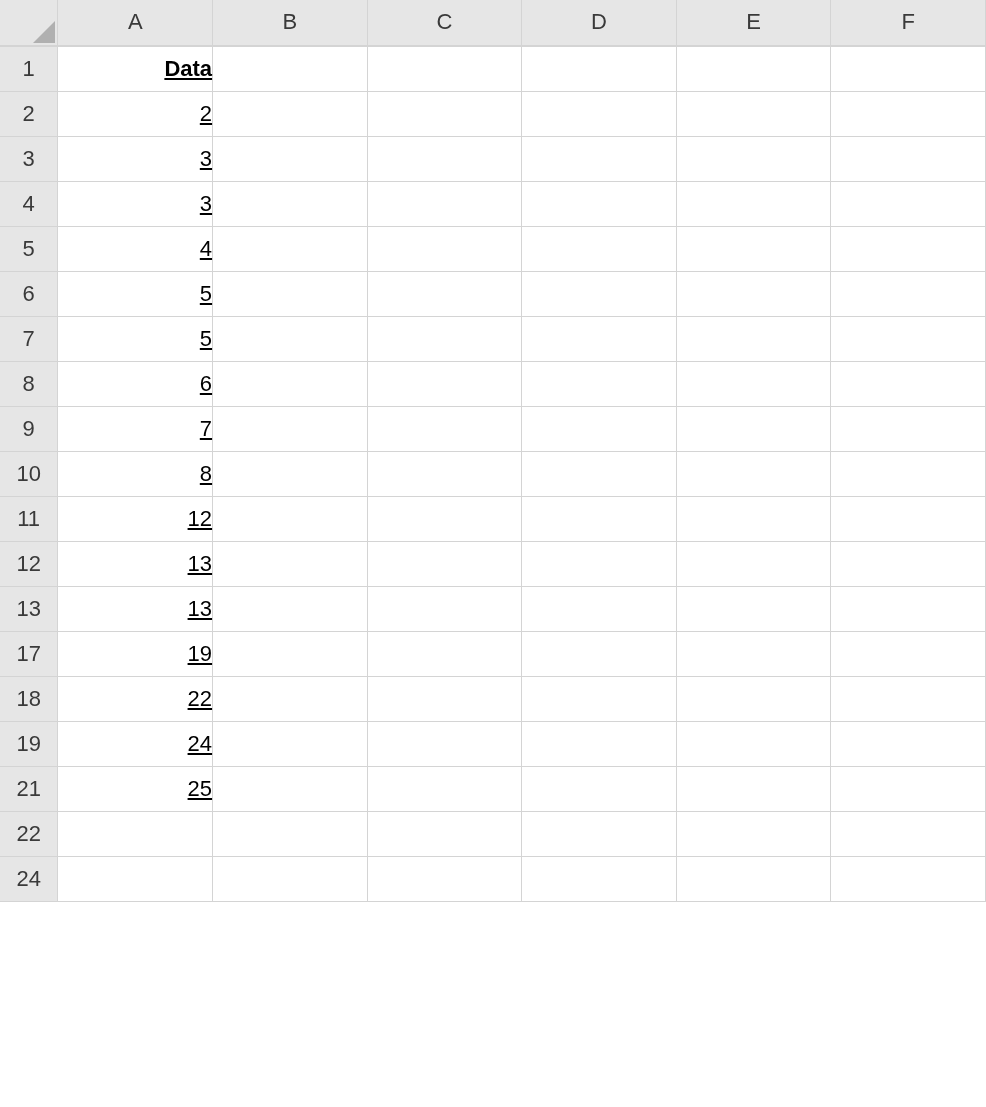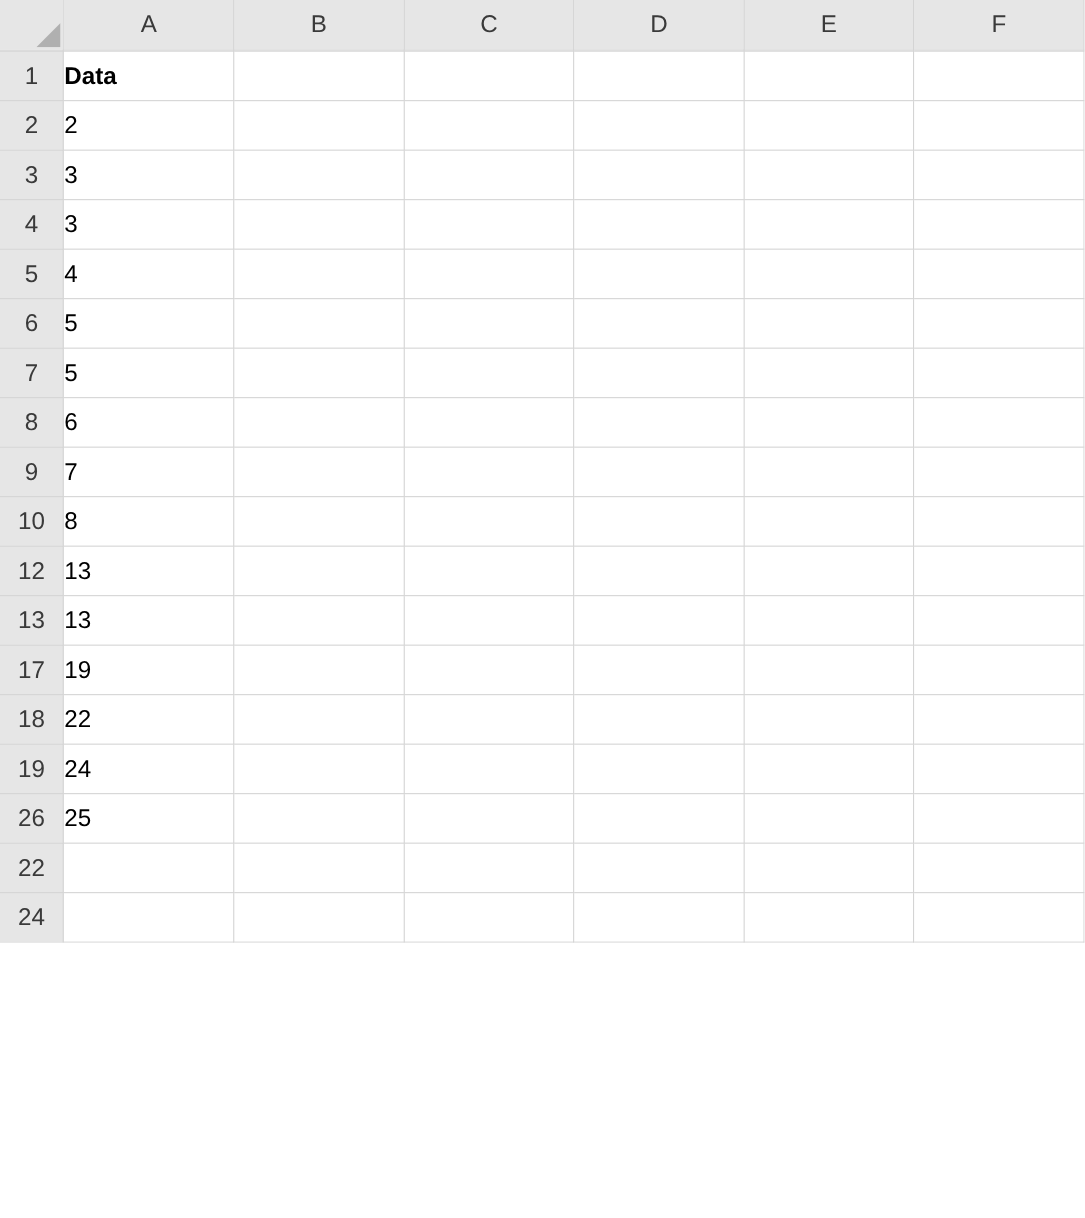--- a/index.html
+++ b/index.html
@@ -61,21 +61,22 @@
     }
     .cell {
       background: #ffffff;
       width: 155px;
       color: #000000;
     }
     .cell.bold {
       font-weight: 700;
     }
     .cell.col-A {
-      text-align: left;
+      text-align: right;
+      text-decoration: underline;
     }
   </style>
 </head>
 <body>
 
 <div class="spreadsheet">
 
   <div class="row">
     <div class="corner-cell">
       <svg width="22" height="22">
@@ -175,20 +176,29 @@
     <div class="row">
       <div class="row-header">10</div>
       <div class="cell col-A">8</div>
       <div class="cell col-B"></div>
       <div class="cell col-C"></div>
       <div class="cell col-D"></div>
       <div class="cell col-E"></div>
       <div class="cell col-F"></div>
     </div>
     <div class="row">
+      <div class="row-header">11</div>
+      <div class="cell col-A">12</div>
+      <div class="cell col-B"></div>
+      <div class="cell col-C"></div>
+      <div class="cell col-D"></div>
+      <div class="cell col-E"></div>
+      <div class="cell col-F"></div>
+    </div>
+    <div class="row">
       <div class="row-header">12</div>
       <div class="cell col-A">13</div>
       <div class="cell col-B"></div>
       <div class="cell col-C"></div>
       <div class="cell col-D"></div>
       <div class="cell col-E"></div>
       <div class="cell col-F"></div>
     </div>
     <div class="row">
       <div class="row-header">13</div>
@@ -220,21 +230,21 @@
     <div class="row">
       <div class="row-header">19</div>
       <div class="cell col-A">24</div>
       <div class="cell col-B"></div>
       <div class="cell col-C"></div>
       <div class="cell col-D"></div>
       <div class="cell col-E"></div>
       <div class="cell col-F"></div>
     </div>
     <div class="row">
-      <div class="row-header">26</div>
+      <div class="row-header">21</div>
       <div class="cell col-A">25</div>
       <div class="cell col-B"></div>
       <div class="cell col-C"></div>
       <div class="cell col-D"></div>
       <div class="cell col-E"></div>
       <div class="cell col-F"></div>
     </div>
     <div class="row">
       <div class="row-header">22</div>
       <div class="cell col-A"></div>

